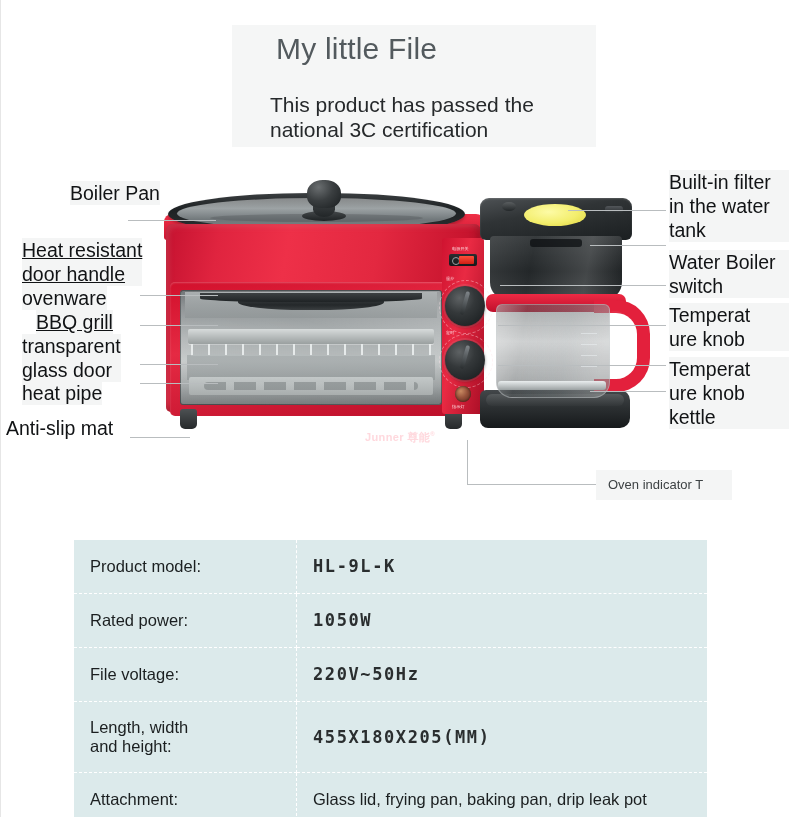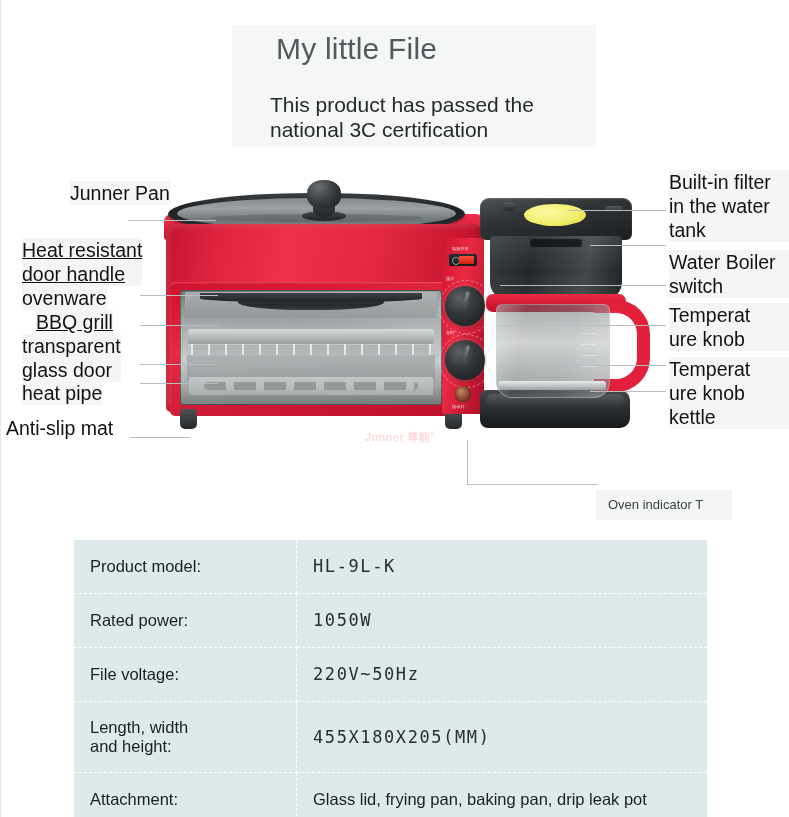--- a/index.html
+++ b/index.html
@@ -69,21 +69,20 @@
     background: #f4f5f5;
     white-space: pre-line;
   }
   .label.plain { background: transparent; }
   .label.small {
     font-size: 13px;
     color: #3d4244;
     line-height: 16px;
     background: #f4f5f5;
     padding: 7px 10px 7px 12px;
-    margin-top: 20px;
   }
 
   
   .leader {
     position: absolute;
     height: 1px;
     background: #b9bdbf;
   }
   .leader-v {
     position: absolute;
@@ -560,21 +559,21 @@
     line-height: 19px;
     border-right: 1.5px dashed #ffffff;
   }
   td.v {
     padding: 10px 0 10px 24px;
     font-size: 18px;
     color: #1b1f20;
   }
   td.v .hand {
     font-family: "DejaVu Sans Mono", "Liberation Mono", monospace;
-    font-weight: 400;
+    font-weight: 700;
     font-size: 17px;
     letter-spacing: 1.6px;
     color: #2a2e2f;
   }
   td.v .plain-val {
     font-size: 16.5px;
     letter-spacing: 0;
   }
 </style>
 </head>
@@ -656,21 +655,21 @@
   <div class="leader" style="left:568px; top:210px; width:98px;"></div>
   <div class="leader" style="left:590px; top:245px; width:76px;"></div>
   <div class="leader" style="left:500px; top:285px; width:166px;"></div>
   <div class="leader" style="left:498px; top:325px; width:168px;"></div>
   <div class="leader" style="left:498px; top:365px; width:168px;"></div>
   <div class="leader" style="left:590px; top:391px; width:76px;"></div>
 
   <div class="leader-v" style="left:467px; top:440px; height:44px;"></div>
   <div class="leader" style="left:467px; top:484px; width:131px;"></div>
 
-  <div class="label" style="left:70px; top:181px;">Junner Pan</div>
+  <div class="label" style="left:70px; top:181px;">Boiler Pan</div>
 
   <div class="label" style="left:22px; top:238px;text-decoration:underline;">Heat resistant
 door handle</div>
 
   <div class="label" style="left:22px; top:286px;">ovenware</div>
 
   <div class="label" style="left:36px; top:310px;text-decoration:underline;">BBQ grill</div>
 
   <div class="label" style="left:22px; top:334px;">transparent
 glass door</div>

